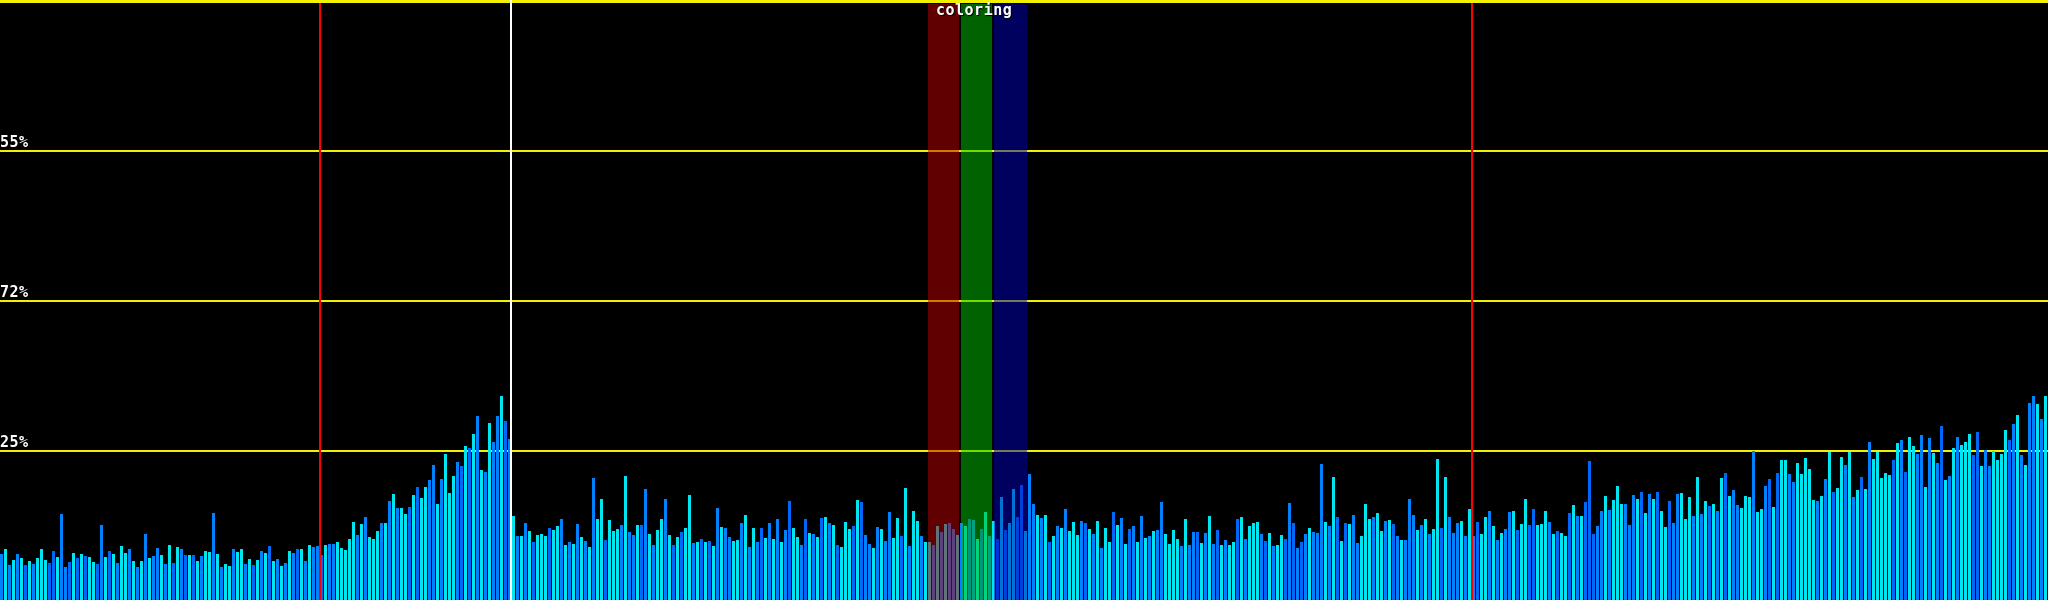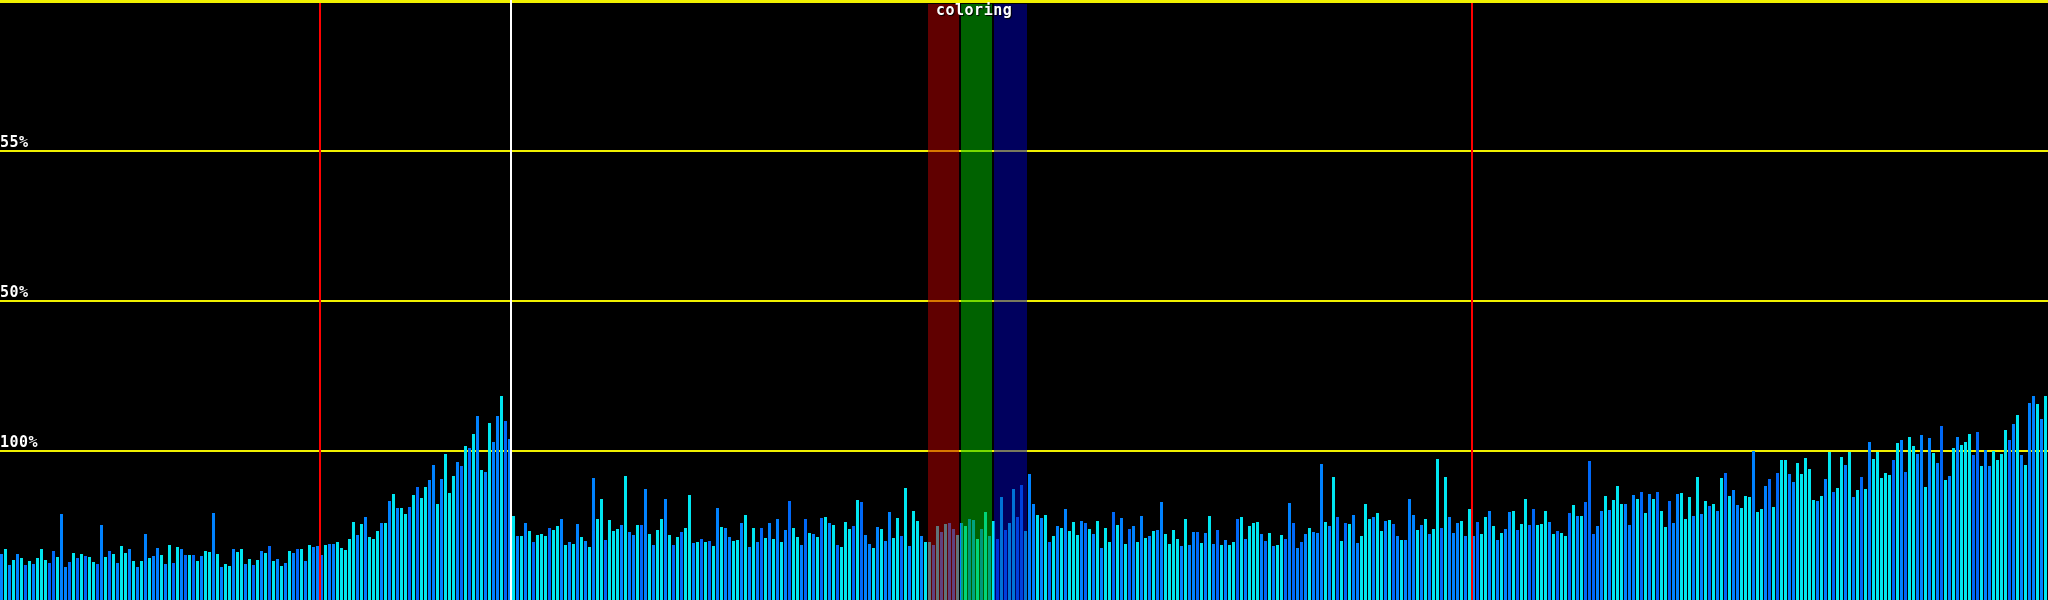--- a/index.html
+++ b/index.html
@@ -552,17 +552,17 @@
       <div class="band" style="left: 961px; width: 31px; top: 4px; height: 596px; background: rgb(0, 196, 0); opacity: 0.5;"></div>
       <div class="band" style="left: 994px; width: 33px; top: 4px; height: 596px; background: rgb(0, 0, 188); opacity: 0.5;"></div>
     </div>
   <div id="markers">
       <div class="marker" style="left: 319px; width: 2px; top: 3px; height: 597px; background: rgb(255, 0, 0);"></div>
       <div class="marker" style="left: 510px; width: 2px; top: 0px; height: 600px; background: rgb(255, 255, 255);"></div>
       <div class="marker" style="left: 1471px; width: 2px; top: 3px; height: 597px; background: rgb(255, 0, 0);"></div>
     </div>
 
   <div class="tick-label tick-75">55%</div>
-  <div class="tick-label tick-50">50%</div>
-  <div class="tick-label tick-25">100%</div>
+  <div class="tick-label tick-50">72%</div>
+  <div class="tick-label tick-25">25%</div>
 
   <div class="coloring-label">coloring</div>
 </div>
 
 </body></html>

